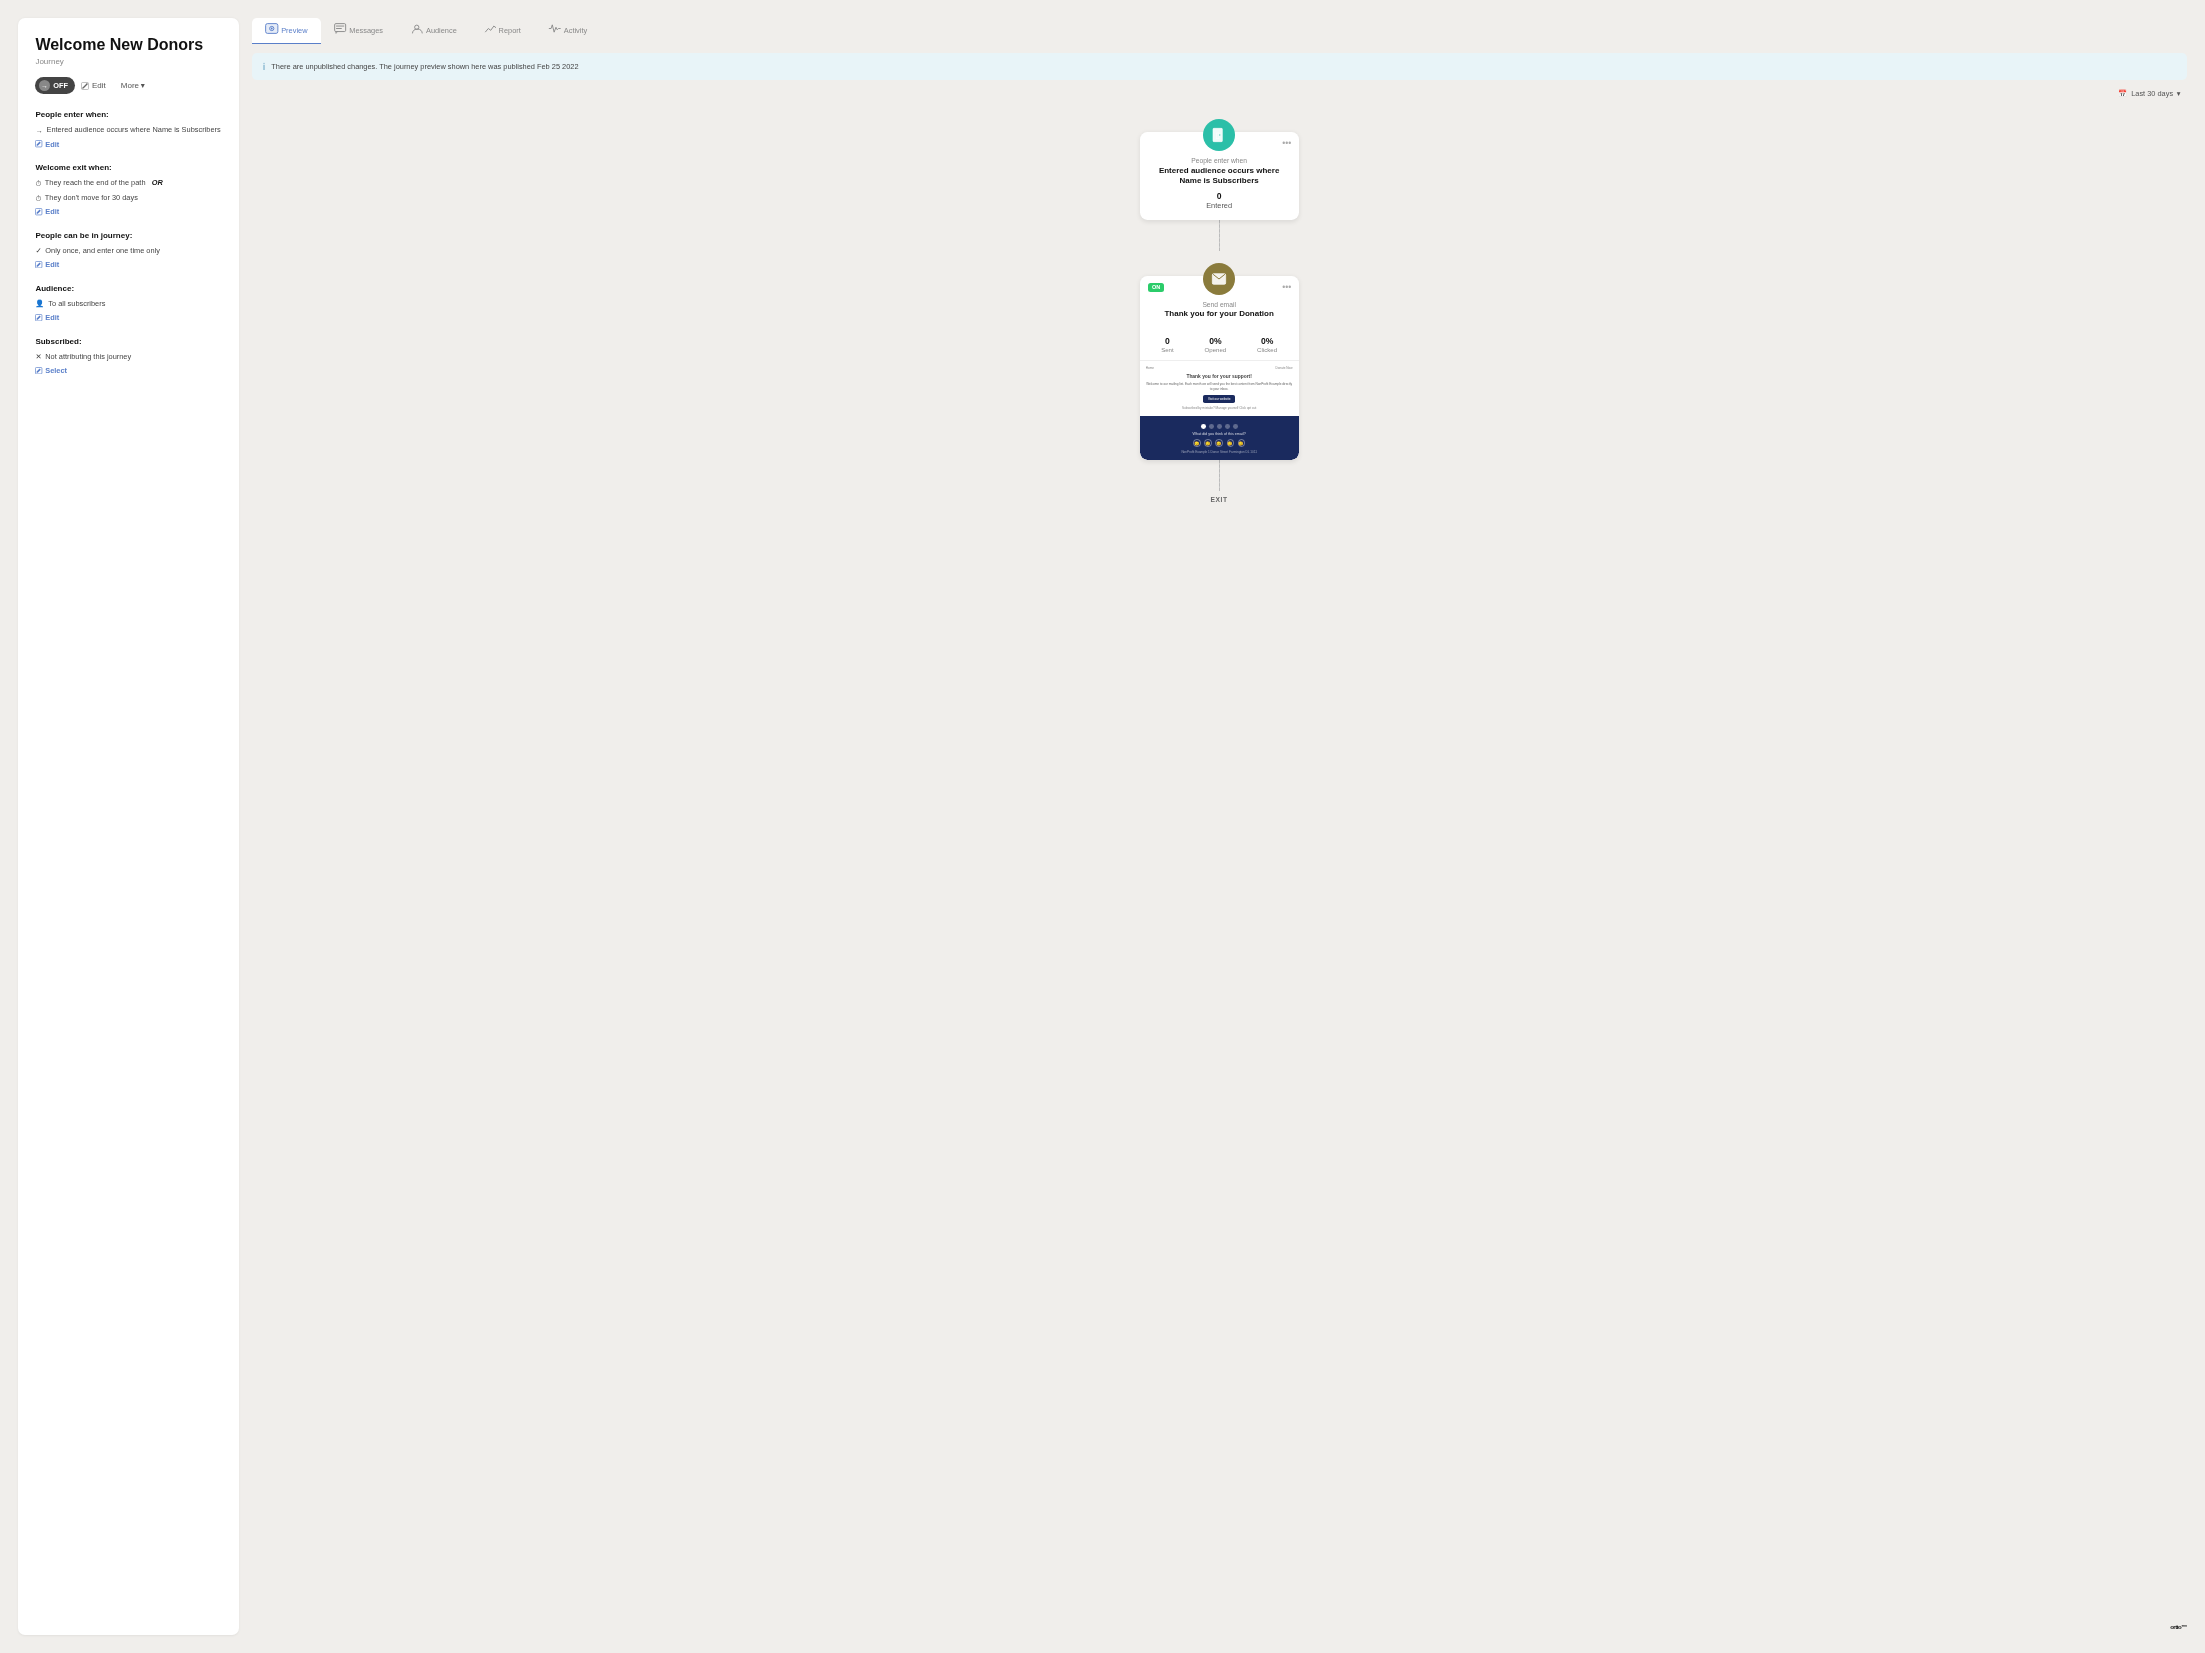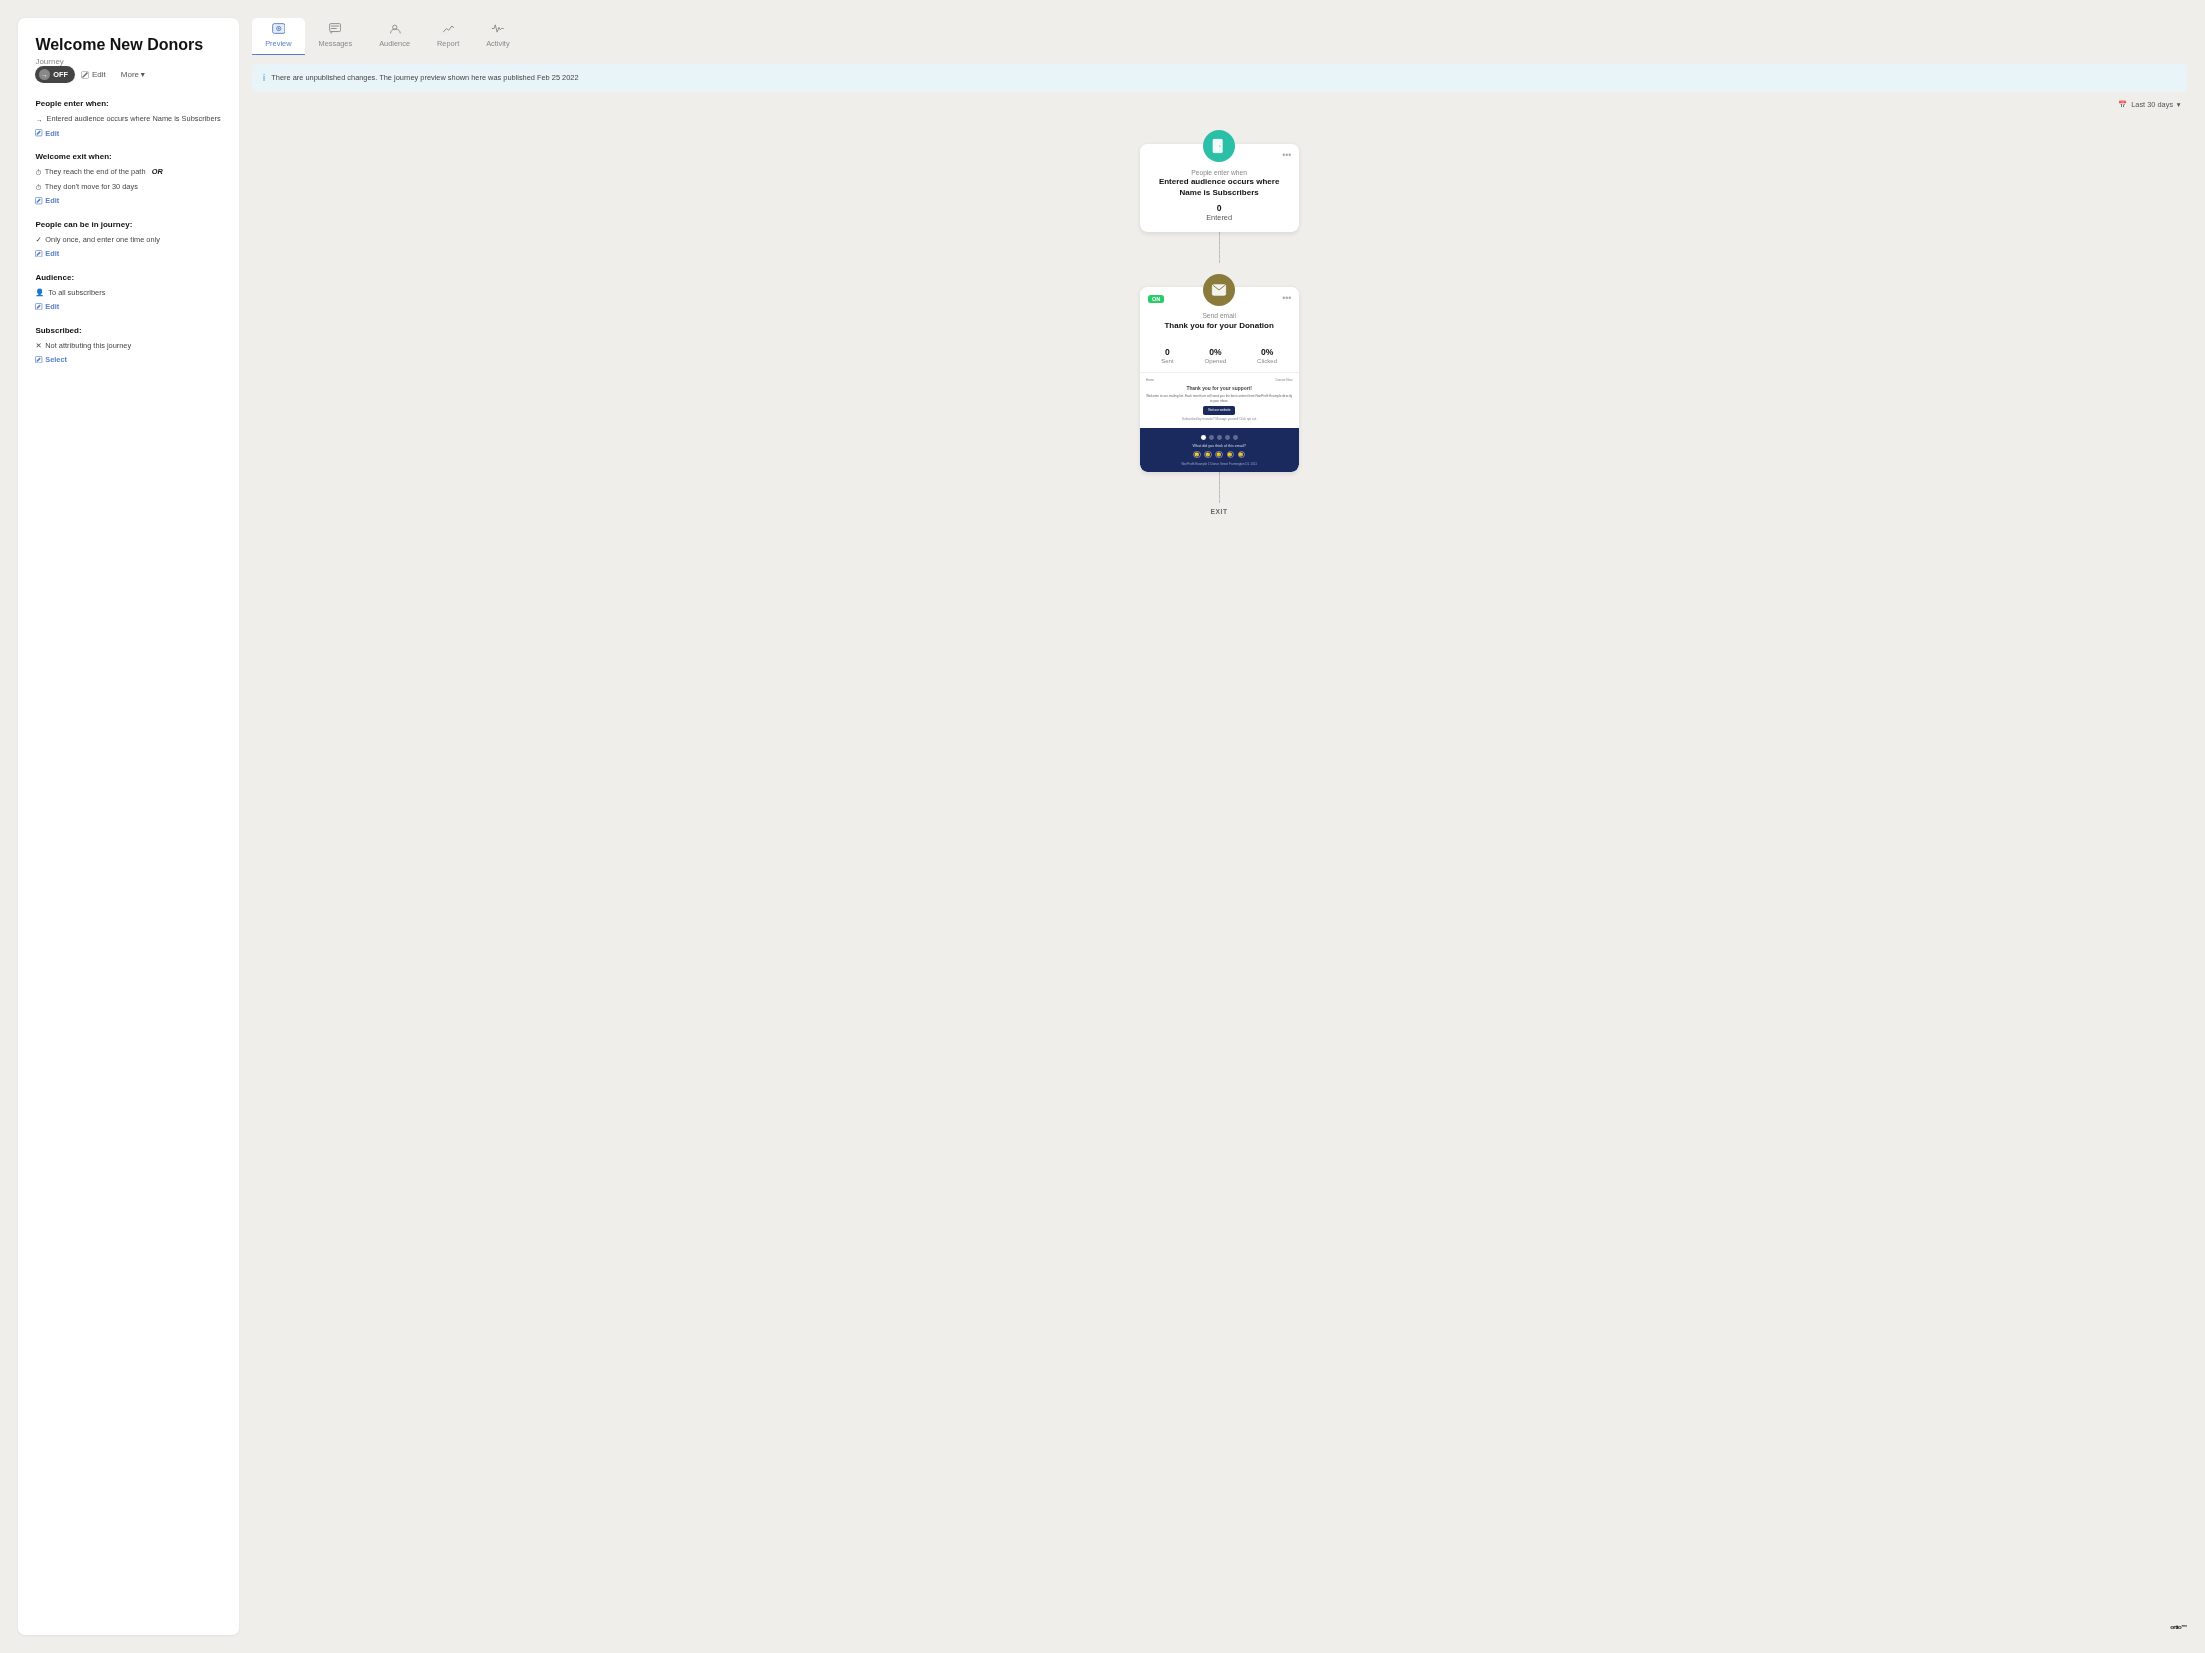--- a/index.html
+++ b/index.html
@@ -28,20 +28,21 @@
     .journey-title {
       font-size: 16px;
       font-weight: 800;
       color: #111;
       line-height: 1.2;
       margin-bottom: 2.5px;
     }
     .journey-subtitle {
       font-size: 8px;
       color: #888;
+      margin-bottom: 11px;
     }
     .toolbar {
       display: flex;
       align-items: center;
       gap: 6.1px;
       margin-bottom: 16px;
     }
     .toggle-off {
       display: flex;
       align-items: center;
@@ -133,21 +134,21 @@
       flex-direction: column;
       gap: 8.6px;
     }
     .tab-bar {
       display: flex;
       gap: 0;
       background: transparent;
     }
     .tab-item {
       display: flex;
-      flex-direction: column;
+      flex-direction: row;
       align-items: center;
       gap: 2.5px;
       padding: 4.9px 13.5px 6.1px;
       cursor: pointer;
       font-size: 7.4px;
       color: #888;
       border-radius: 4.9px 4.9px 0 0;
       border-bottom: 1.2px solid transparent;
       transition: all 0.15s;
     }

